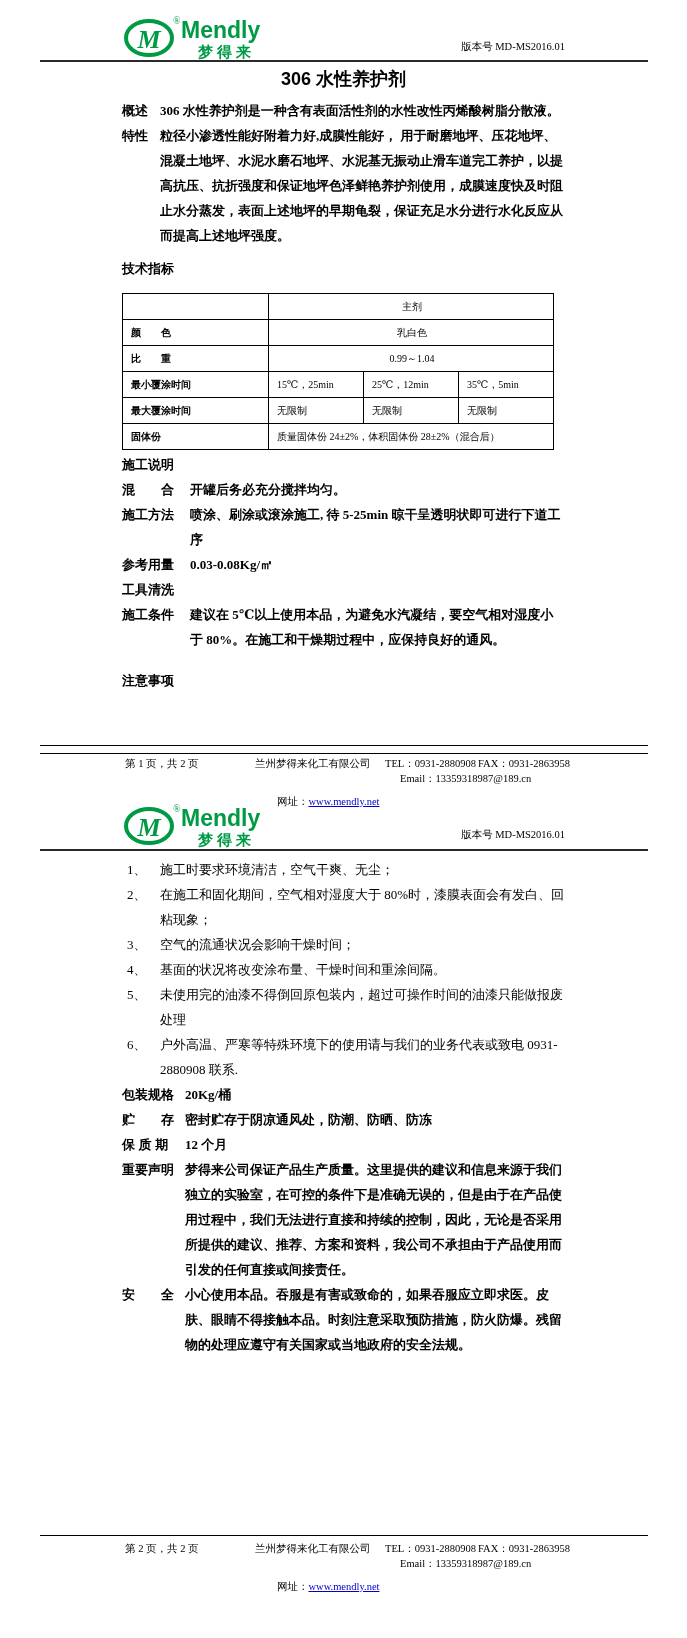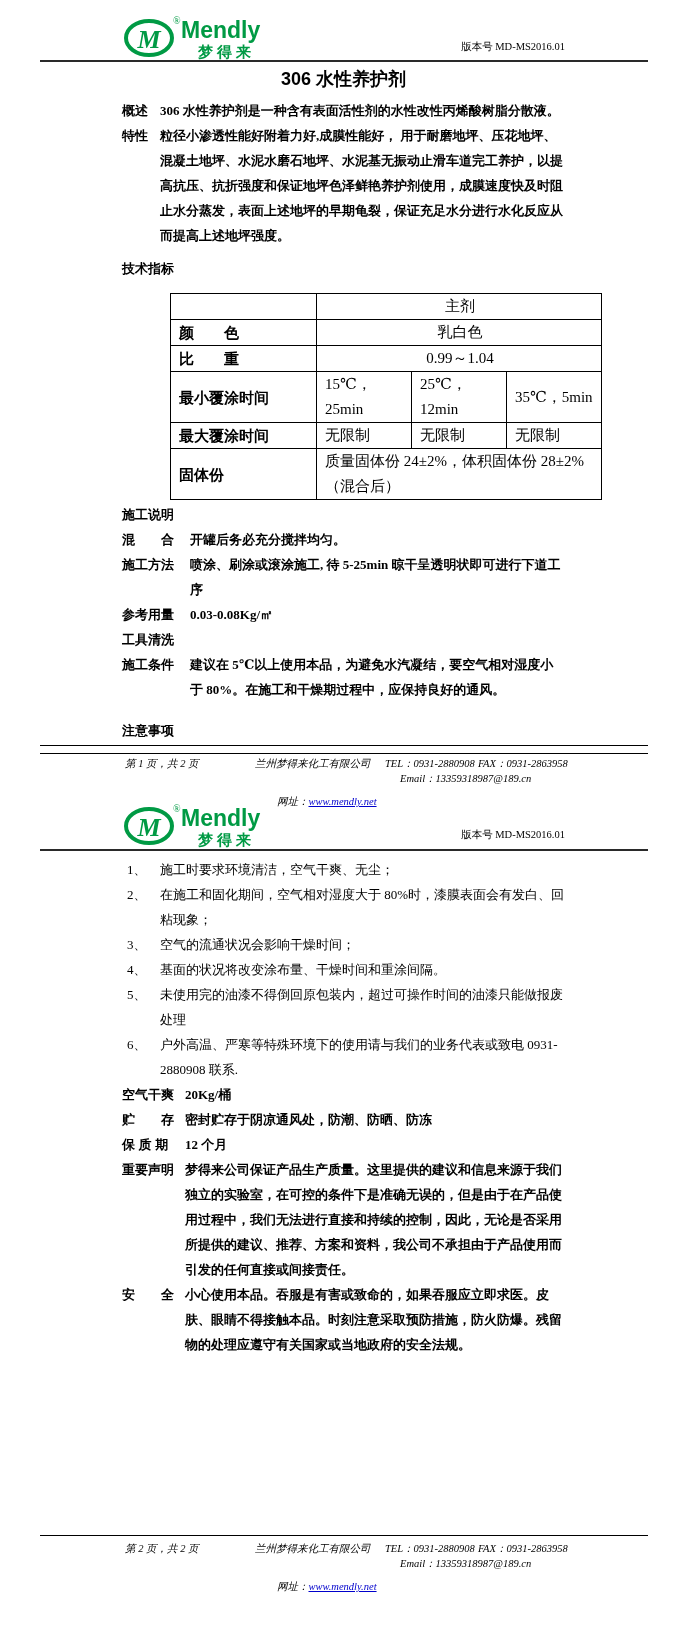--- a/index.html
+++ b/index.html
@@ -35,40 +35,40 @@
 
   .lblrow{display:flex;align-items:flex-start;}
   .lblrow .lbl{font-family:"Liberation Sans","DejaVu Sans",sans-serif;font-weight:bold;flex:0 0 38px;white-space:nowrap;}
   .lblrow .txt{flex:1;font-weight:bold;}
   .lblrow.w68 .lbl{flex-basis:68px;}
   .lblrow.w63 .lbl{flex-basis:63px;}
   .mt6{margin-top:6px;}
 
   
   table.spec{border-collapse:collapse;table-layout:fixed;width:431px;margin-top:12px;
-             font-size:15px;margin-left:48px;}
+             font-size:10px;}
   table.spec td{border:1px solid #000;height:25px;padding:0 6px 0 8px;vertical-align:middle;}
   table.spec td.rowlbl{font-family:"Liberation Sans","DejaVu Sans",sans-serif;font-weight:bold;}
   table.spec td.center{text-align:center;}
 
   
   .note{display:flex;align-items:flex-start;}
   .note .num{flex:0 0 38px;padding-left:5px;box-sizing:border-box;white-space:nowrap;}
   .note .txt{flex:1;}
   .notes-block{margin-top:8px;}
 
   
   .footer{position:absolute;left:40px;width:608px;height:50px;font-size:10.5px;}
   .footer-p1{top:745px;}
   .footer-p2{top:745px;}
   .f-rule{position:absolute;left:0;right:0;border-top:1px solid #000;}
   .footer-p1 .r1{top:0;}
   .footer-p1 .r2{top:8px;}
   .footer-p2 .r1{top:0;}
-  .fpos{position:absolute;white-space:nowrap;font-style:italic;}
+  .fpos{position:absolute;white-space:nowrap;}
   .f1-page{left:85px;}
   .f1-company{left:215px;}
   .f1-tel{left:345px;}
   .f1-fax{left:438px;}
   .f2-web{left:237px;margin-top:23px;}
   .f2-email{left:360px;text-align:right;}
   .footer-p1 .row1{top:12px;}
   .footer-p1 .row2{top:27px;}
   .footer-p2 .row1{top:7px;}
   .footer-p2 .row2{top:22px;}
@@ -218,21 +218,21 @@
     <div class="note">
       <span class="num">5、</span>
       <span class="txt">未使用完的油漆不得倒回原包装内，超过可操作时间的油漆只能做报废处理</span>
     </div>
     <div class="note">
       <span class="num">6、</span>
       <span class="txt">户外高温、严寒等特殊环境下的使用请与我们的业务代表或致电 0931-2880908 联系.</span>
     </div>
 
     <div class="lblrow w63">
-      <span class="lbl">空气干爽</span>
+      <span class="lbl">包装规格</span>
       <span class="txt">20Kg/桶</span>
     </div>
     <div class="lblrow w63">
       <span class="lbl">贮　　存</span>
       <span class="txt">密封贮存于阴凉通风处，防潮、防晒、防冻</span>
     </div>
     <div class="lblrow w63">
       <span class="lbl">保 质 期</span>
       <span class="txt">12 个月</span>
     </div>

